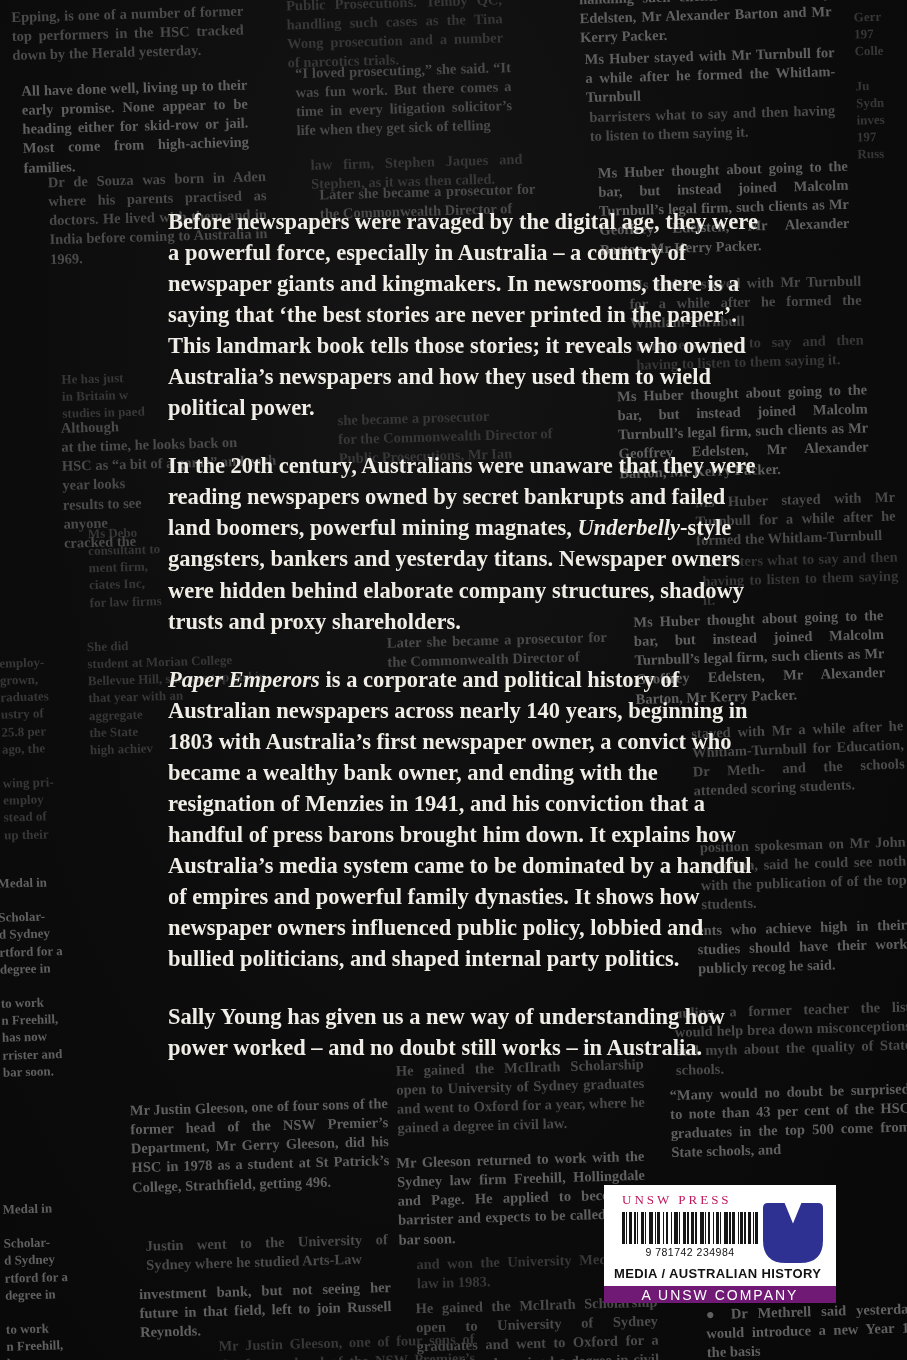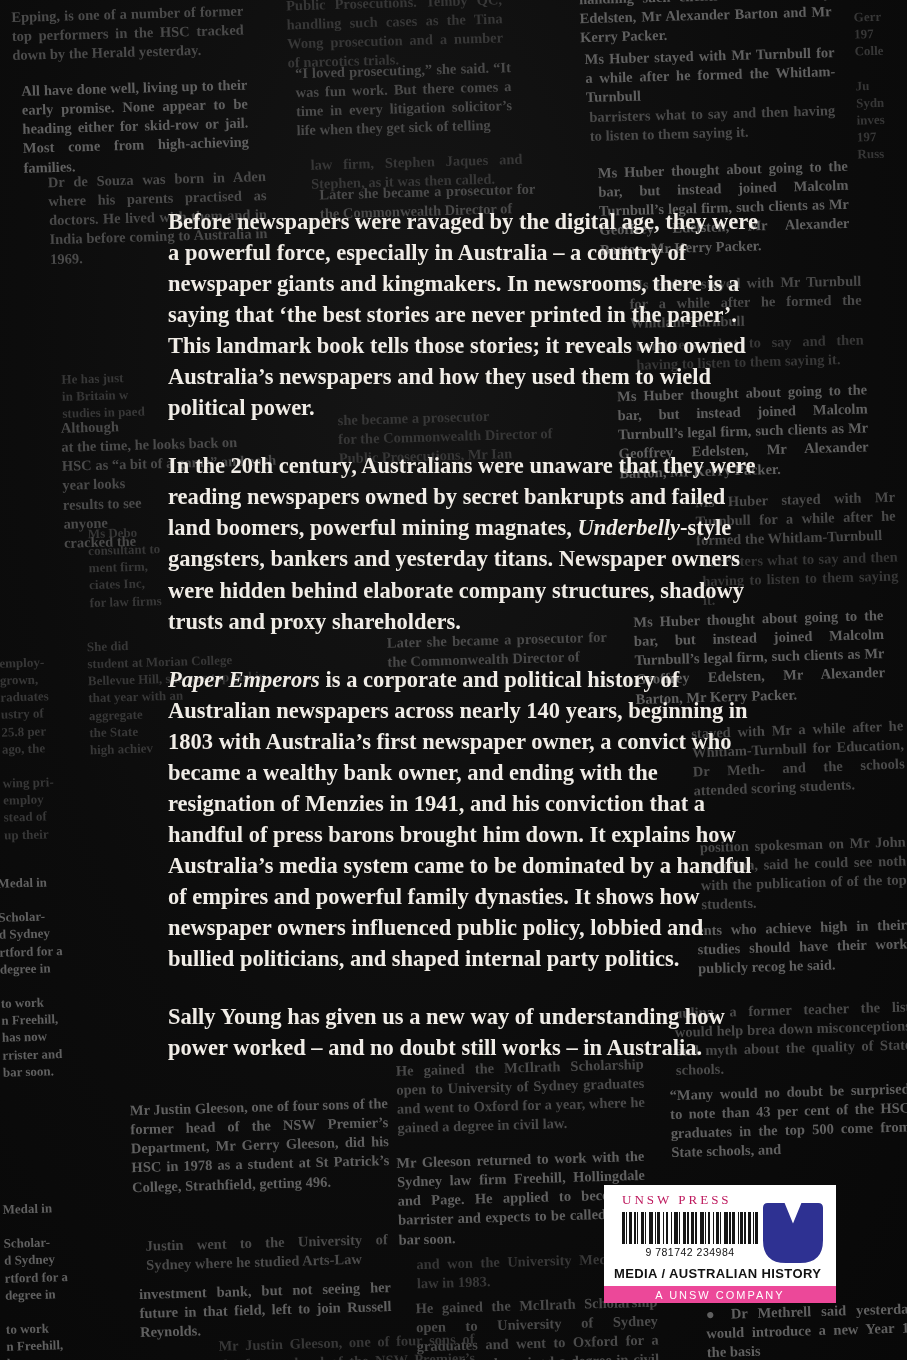--- a/index.html
+++ b/index.html
@@ -47,22 +47,22 @@
     position:absolute; left:18px; top:61px; width:136px; text-align:center;
     font-family:Liberation Sans, sans-serif; font-size:10.5px; color:#111;
     letter-spacing:0.5px; white-space:nowrap;
   }
   .category {
     position:absolute; left:10px; top:81px; width:152px; text-align:center;
     font-family:"Liberation Sans", sans-serif; font-size:13px; font-weight:bold;
     letter-spacing:0.4px; color:#111; white-space:nowrap;
   }
   .pub-bar {
-    height:17px; background:#ec4899; color:#ffffff;
-    font-family:"Liberation Sans", sans-serif; font-size:11px; letter-spacing:2px;
+    height:17px; background:#701a75; color:#ffffff;
+    font-family:"Liberation Sans", sans-serif; font-size:14px; letter-spacing:2px;
     display:flex; align-items:center; justify-content:center; white-space:nowrap;
   }
 </style>
 </head>
 <body>
 
 <div class="page">
 
   <div class="bg-layer">
     <div class="bg-frag" style="left:30px;  top:-4px;   width:232px;">Epping, is one of a number of former top performers in the HSC tracked down by the Herald yesterday.</div>

